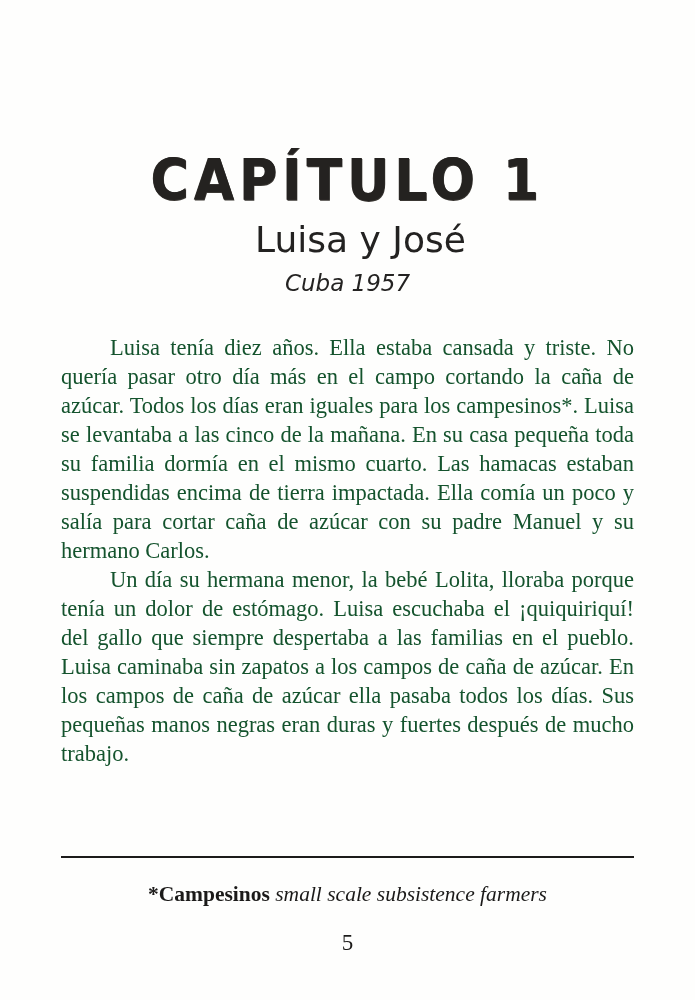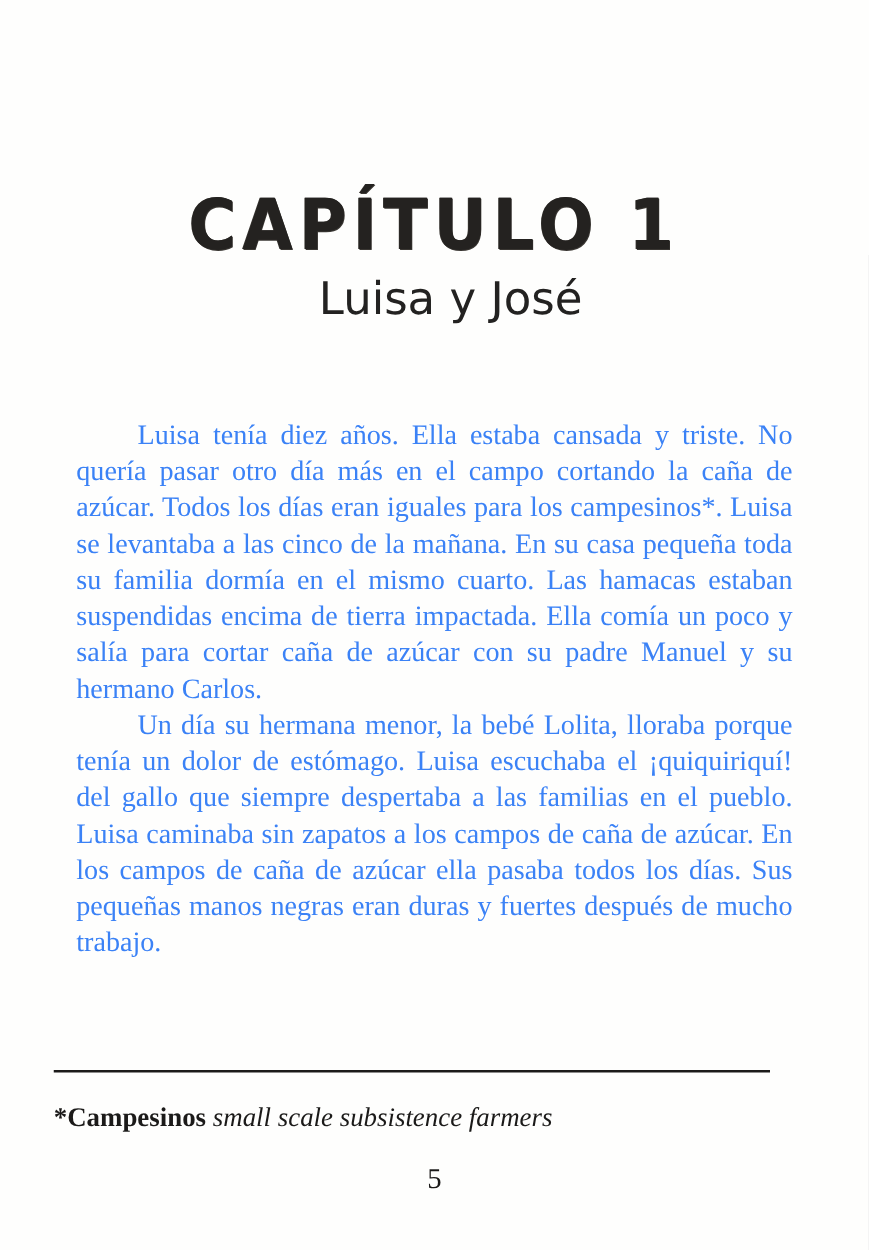--- a/index.html
+++ b/index.html
@@ -56,34 +56,35 @@
   }
   
   .body-text {
     position: absolute;
     top: 333px;
     left: 61px;
     width: 573px;
     font-size: 22.5px;
     line-height: 29px;
     text-align: justify;
-    color: #3b82f6;
+    color: #14532d;
     hyphens: auto;
     -webkit-hyphens: auto;
   }
   .body-text p {
     margin: 0;
     text-indent: 49px;
   }
   
   .footnote-area {
     position: absolute;
     top: 856px;
-    left: 43px;
+    left: 61px;
     width: 573px;
+    text-align: center;
   }
   .footnote-divider {
     height: 2px;
     background: #1c1b1a;
     margin: 0 0 23px 0;
   }
   .footnote-text {
     font-size: 21.5px;
     line-height: 26px;
     color: #1b1a19;
@@ -106,20 +107,21 @@
   }
 </style>
 </head>
 <body>
 
 <div class="page">
 
   <header class="chapter-header">
     <h1 class="chapter-heading">CAPÍTULO 1</h1>
     <h2 class="chapter-subtitle">Luisa y José</h2>
+    <div class="chapter-setting">Cuba 1957</div>
   </header>
 
   <main class="body-text" lang="es">
     <p>Luisa tenía diez años. Ella estaba cansada y triste. No quería pasar otro día más en el campo cortando la caña de azúcar. Todos los días eran iguales para los campesinos*. Luisa se levantaba a las cinco de la mañana. En su casa pequeña toda su familia dormía en el mismo cuarto. Las hamacas estaban suspendidas encima de tierra impactada. Ella comía un poco y salía para cortar caña de azúcar con su padre Manuel y su hermano Carlos.</p>
     <p>Un día su hermana menor, la bebé Lolita, lloraba porque tenía un dolor de estómago. Luisa escuchaba el ¡quiquiriquí! del gallo que siempre despertaba a las familias en el pueblo. Luisa caminaba sin zapatos a los campos de caña de azúcar. En los campos de caña de azúcar ella pasaba todos los días. Sus pequeñas manos negras eran duras y fuertes después de mucho trabajo.</p>
   </main>
 
   <footer class="footnote-area">
     <div class="footnote-divider"></div>
     <div class="footnote-text">

